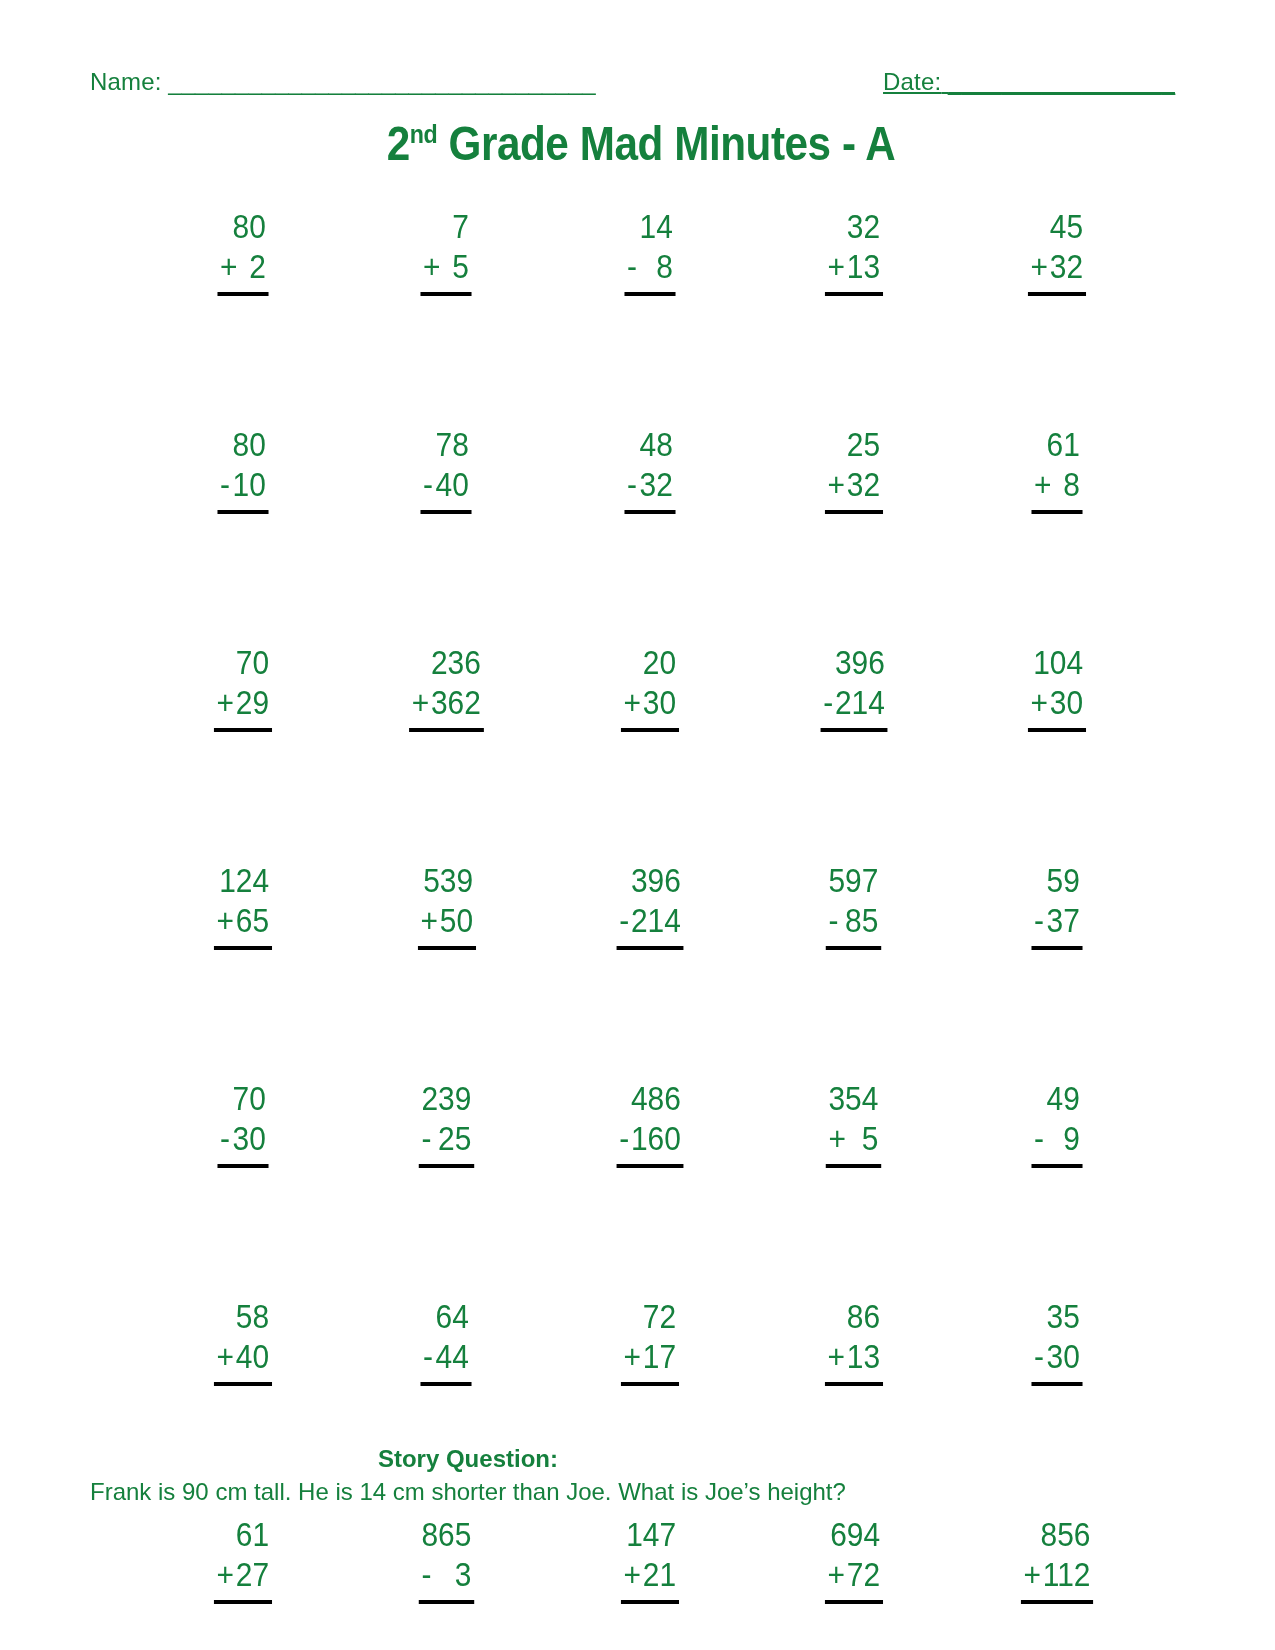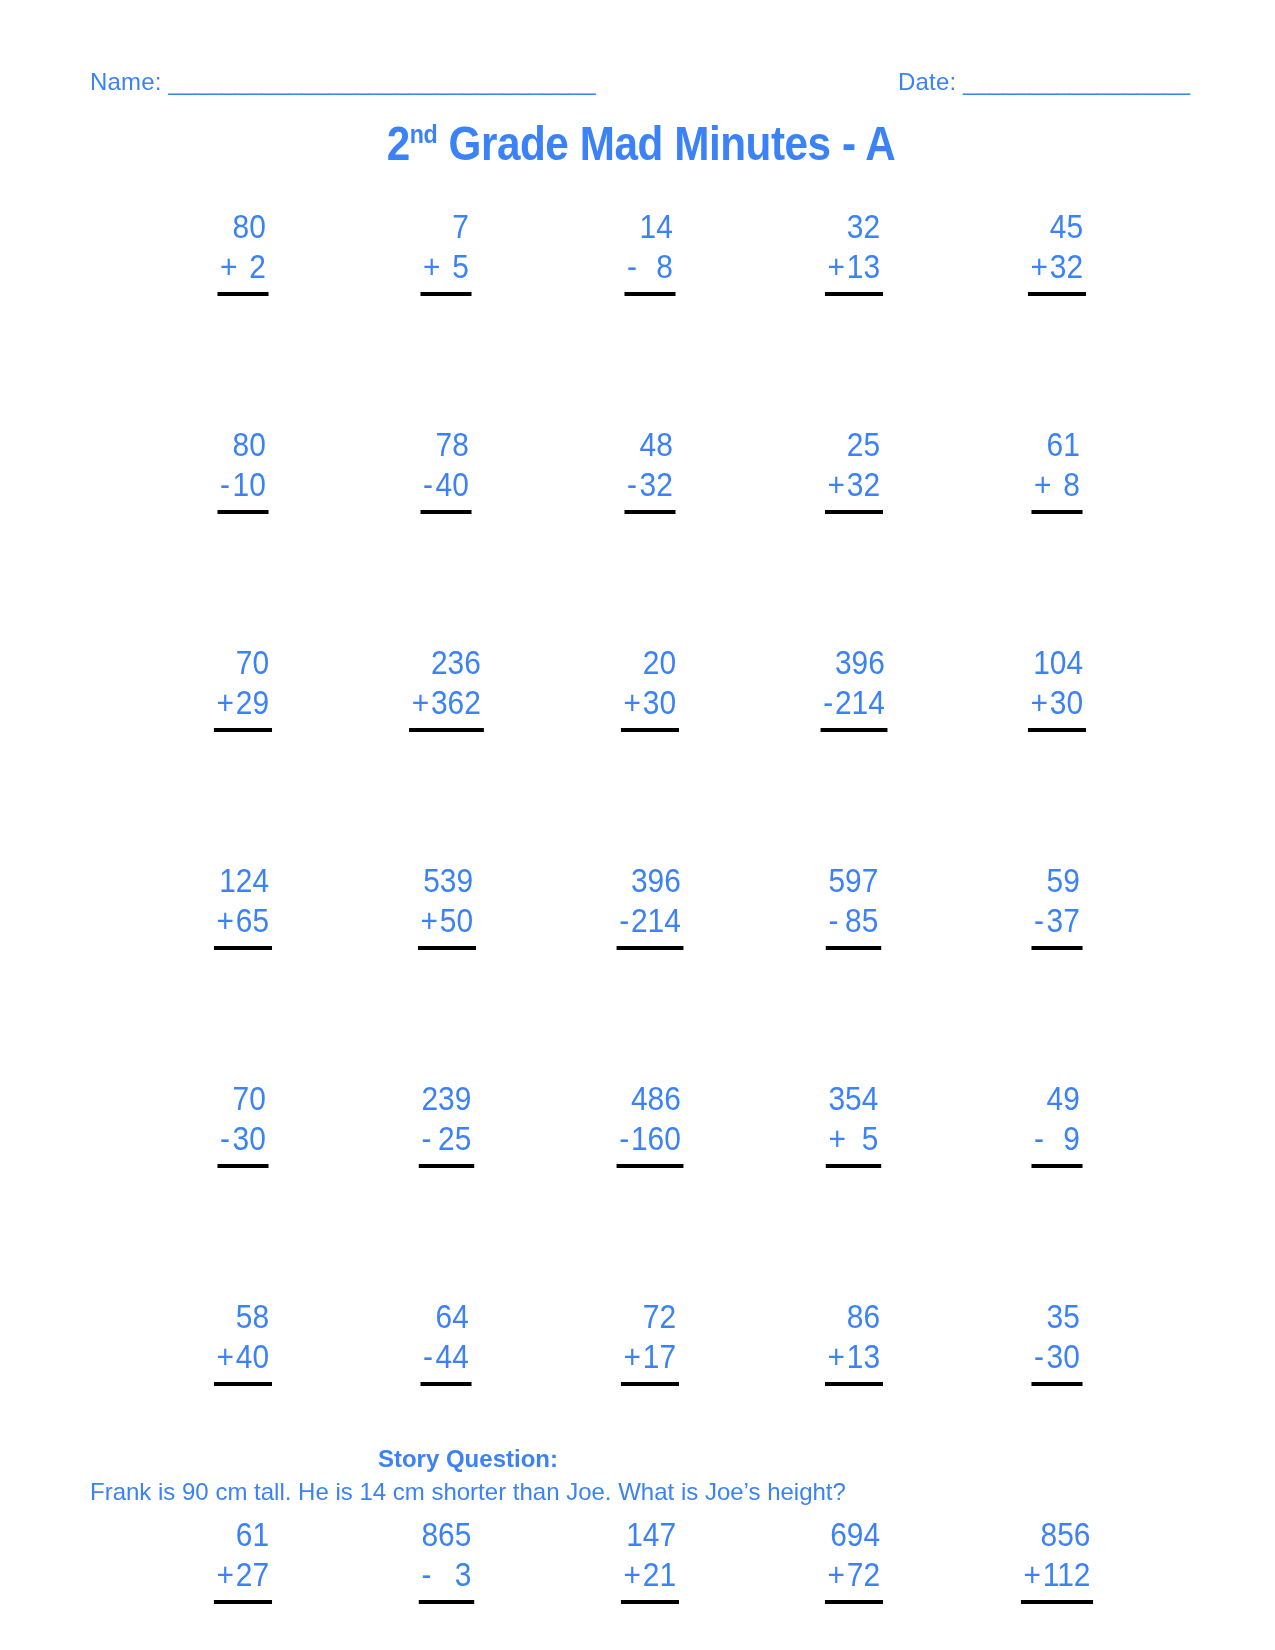--- a/index.html
+++ b/index.html
@@ -1,28 +1,28 @@
 <!DOCTYPE html>
 <html><head>
 <meta charset="utf-8">
 <style>
   html, body { margin: 0; padding: 0; background: #ffffff; }
   .page {
     position: relative;
     width: 1275px;
     height: 1650px;
     background: #ffffff;
-    color: #3b82f6;
+    color: #15803d;
     font-family: "Liberation Sans", sans-serif;
     overflow: hidden;
   }
   
   .hdr-block { position: absolute; top: 68px; font-size: 24px; white-space: nowrap; }
   .hdr-name { left: 90px; }
-  .hdr-date { right: 85px; }
+  .hdr-date { right: 100px; text-decoration: underline; }
   .hdr-label { letter-spacing: 0.2px; }
   .hdr-line { letter-spacing: 0px; }
   
   .title {
     position: absolute;
     top: 112px; left: 0; width: 100%;
     margin: 4px; text-align: center;
     font-size: 48px; font-weight: 700; line-height: 56px;
   }
   .title-inner { display: inline-block; transform: scaleX(0.88); transform-origin: center; letter-spacing: -0.5px; }

